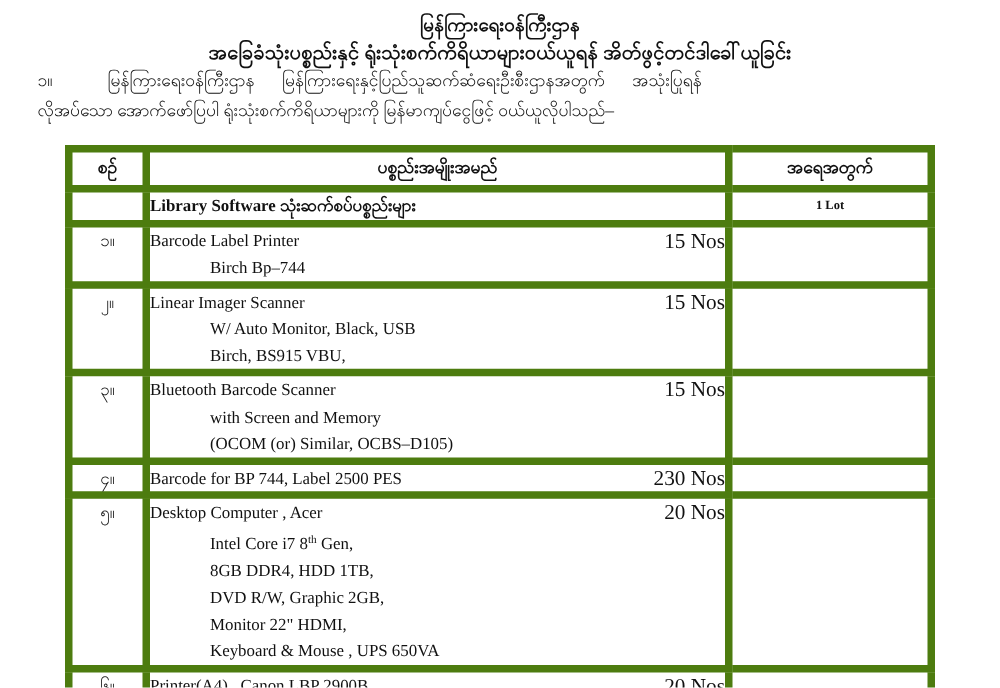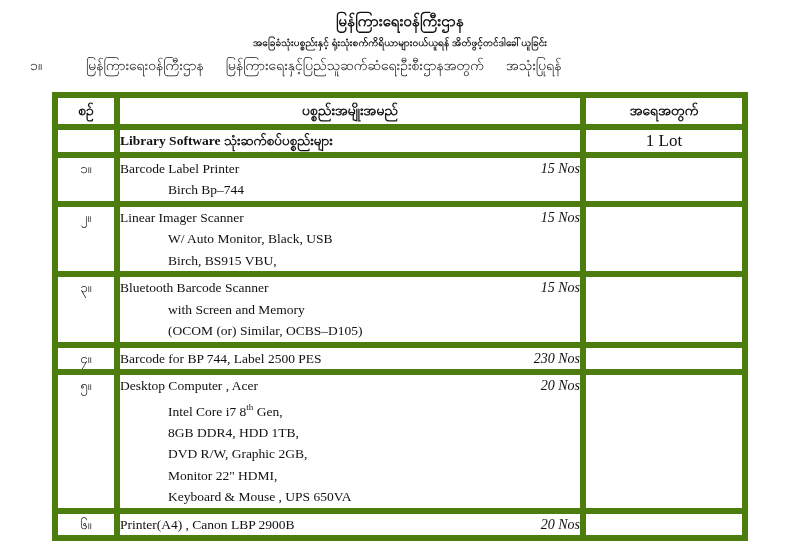--- a/index.html
+++ b/index.html
@@ -25,21 +25,21 @@
     text-align: center;
     font-weight: bold;
     font-size: 15px;
     line-height: 22px;
     letter-spacing: 0.2px;
   }
   .hdr-line {
     white-space: nowrap;
   }
   .hdr-line.l3 {
-    font-size: 10px;
+    font-size: 16px;
   }
   .para {
     margin-top: 0;
     font-size: 14px;
     line-height: 24px;
     text-align: justify;
     text-justify: inter-word;
   }
   .para .lead {
     display: inline-block;
@@ -78,40 +78,40 @@
     padding: 4px 4px 4px 0;
     line-height: 21px;
   }
   .cell-desc {
     font-size: 13.5px;
     padding: 4px 6px 5px 10px;
     line-height: 21.5px;
     position: relative;
   }
   .cell-qty {
-    font-size: 17px;
+    font-size: 10px;
     padding: 4px 6px 4px 6px;
     line-height: 21.5px;
     text-align: center;
+    font-weight: bold;
   }
   .desc-line {
     display: block;
     white-space: nowrap;
     margin-left: 48px;
   }
   .desc-row {
     display: flex;
     justify-content: space-between;
     align-items: flex-end;
   }
   .desc-row .qty {
     white-space: nowrap;
     padding-left: 10px;
-    font-size: 14px;
-    font-style: italic;
+    font-size: 17px;
   }
   .title-row .cell-desc {
     font-weight: bold;
   }
   .title-row .cell-qty {
     text-align: center;
   }
   sup {
     font-size: 9px;
     vertical-align: super;
@@ -122,20 +122,21 @@
 
 <div class="page">
 
   <div class="hdr">
     <div class="hdr-line">မြန်ကြားရေးဝန်ကြီးဌာန</div>
     <div class="hdr-line l3">အခြေခံသုံးပစ္စည်းနှင့် ရုံးသုံးစက်ကိရိယာများဝယ်ယူရန် အိတ်ဖွင့်တင်ဒါခေါ်ယူခြင်း</div>
   </div>
 
   <div class="para">
     <span class="lead">၁။</span><span class="gap"></span><span>မြန်ကြားရေးဝန်ကြီးဌာန</span><span class="gap"></span><span>မြန်ကြားရေးနှင့်ပြည်သူဆက်ဆံရေးဦးစီးဌာနအတွက်</span><span class="gap"></span><span>အသုံးပြုရန်</span><br>
+    <span>လိုအပ်သော အောက်ဖော်ပြပါ ရုံးသုံးစက်ကိရိယာများကို မြန်မာကျပ်ငွေဖြင့် ဝယ်ယူလိုပါသည်–</span>
   </div>
 
   <table class="items">
     <colgroup>
       <col class="col-no">
       <col class="col-desc">
       <col class="col-qty">
     </colgroup>
     <thead>
       <tr>

